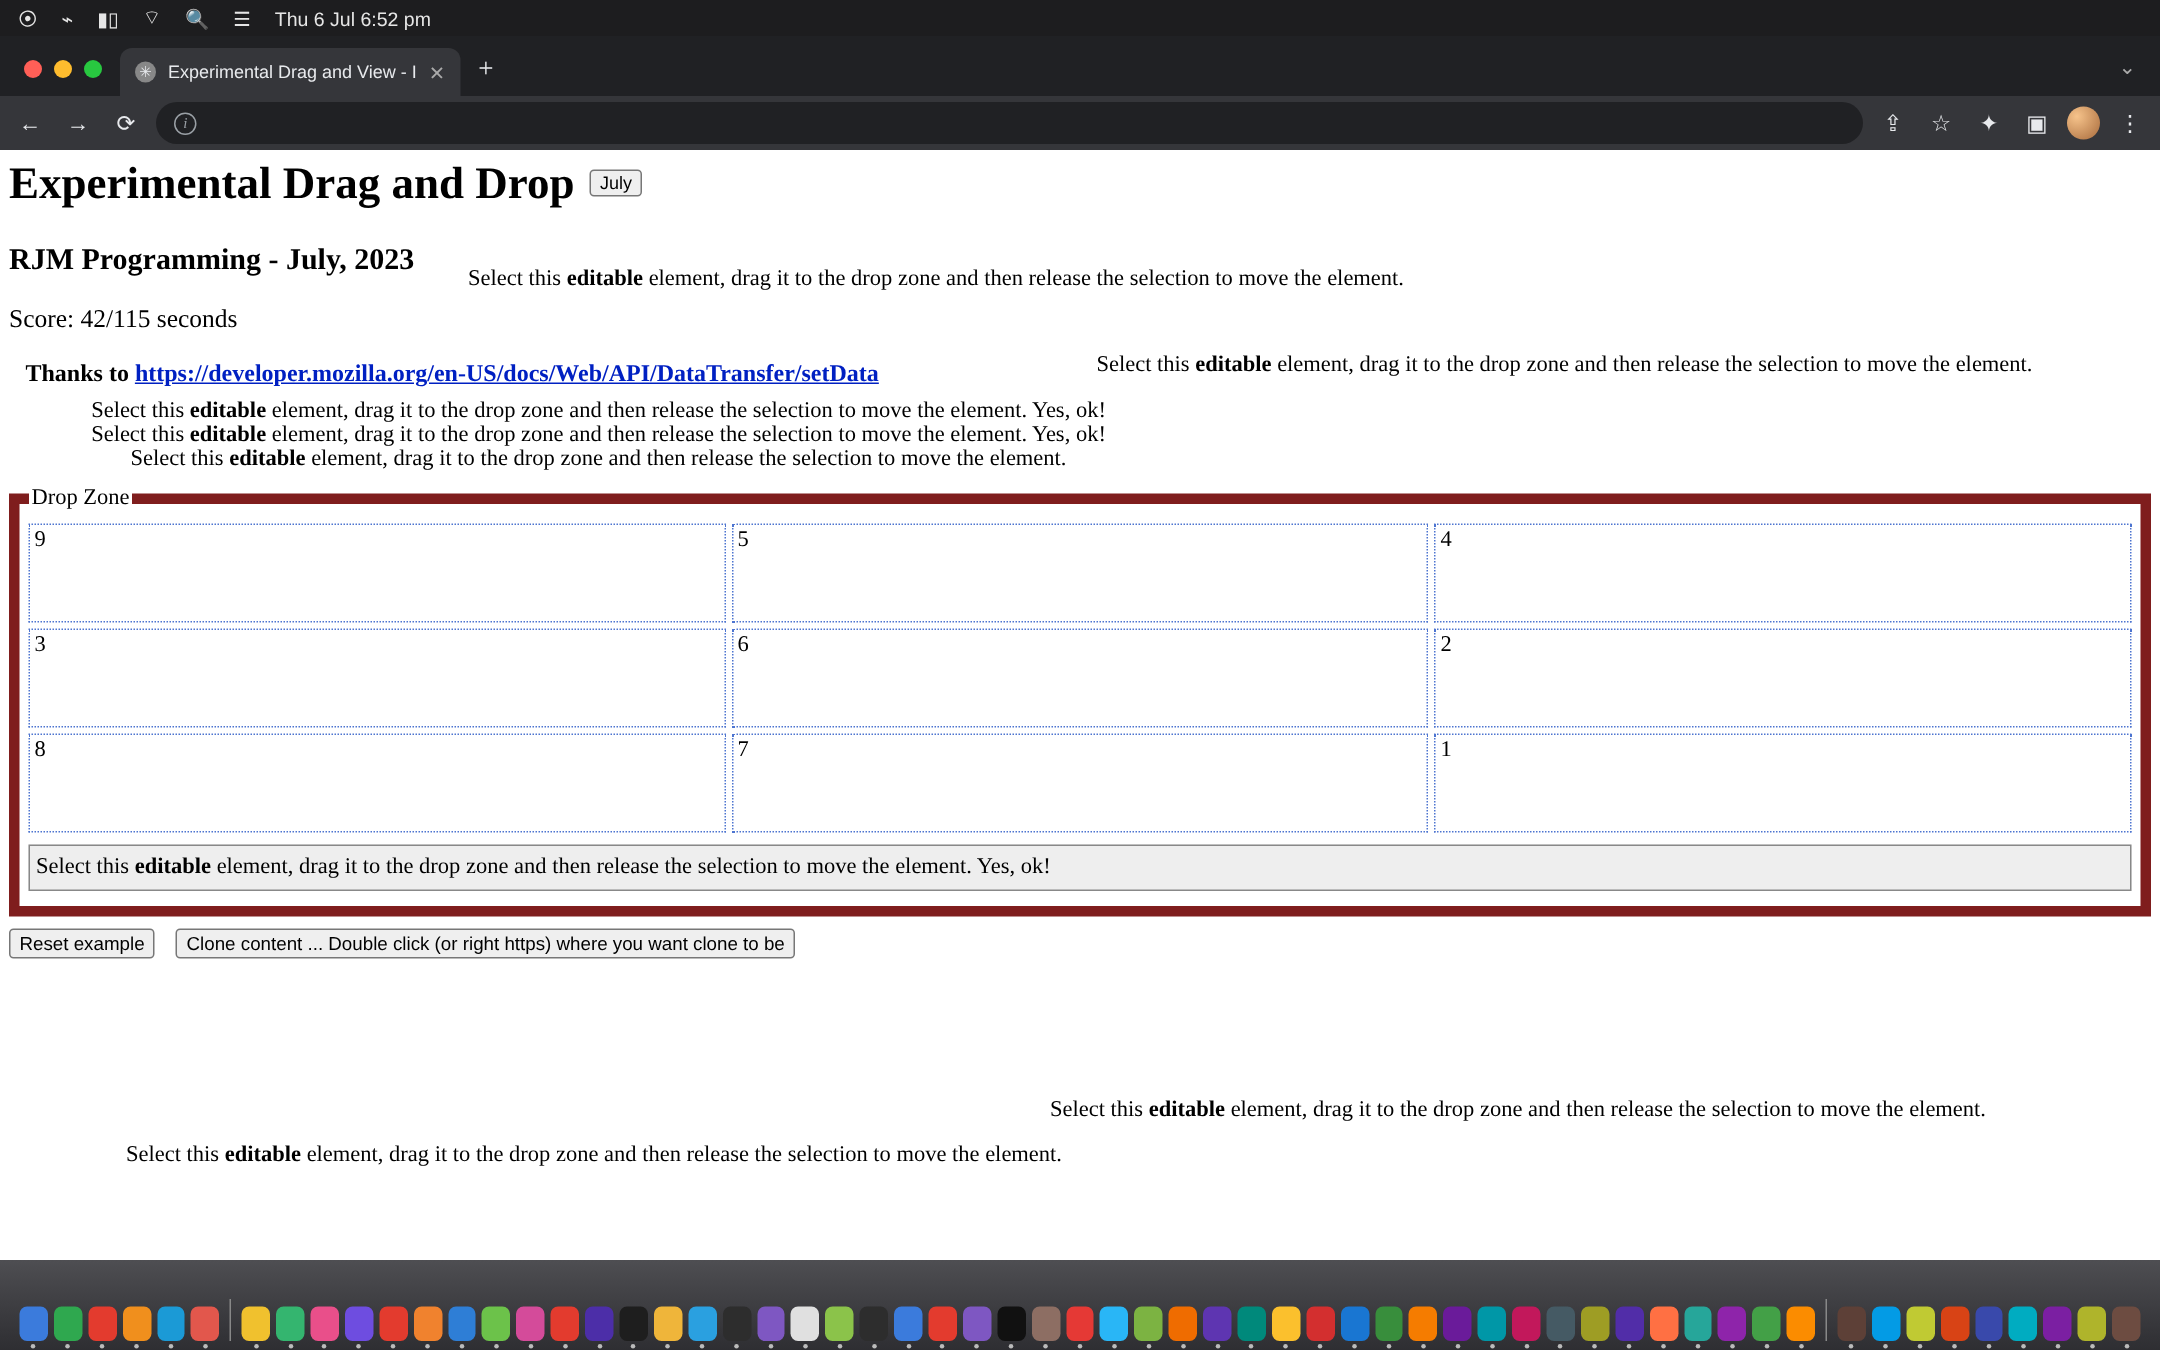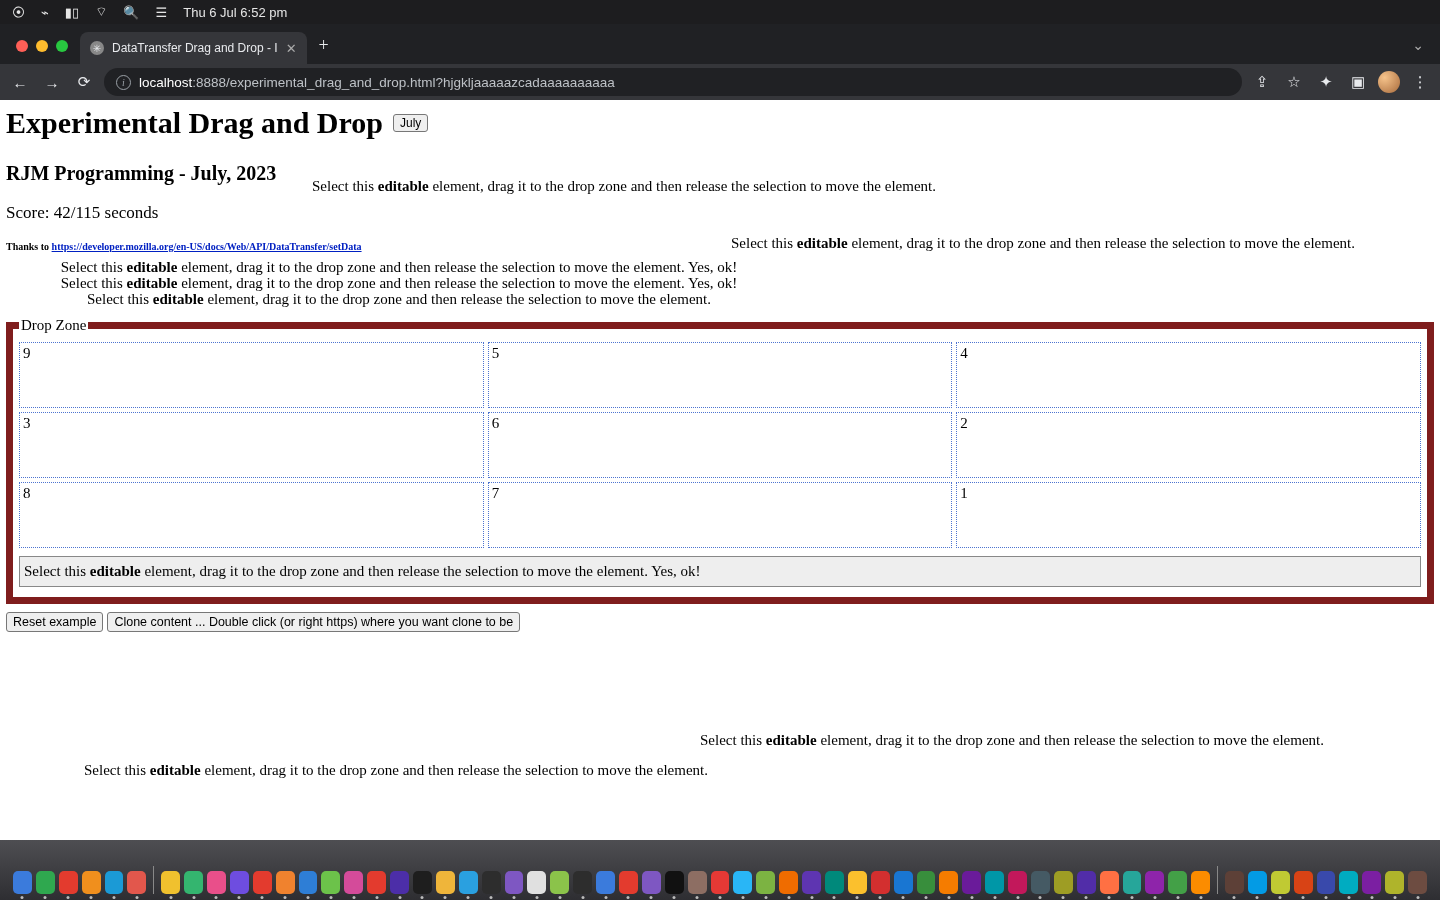--- a/index.html
+++ b/index.html
@@ -28,35 +28,35 @@
   .omnibox .info { border:1.4px solid #9aa0a6; color:#9aa0a6; width:15px;height:15px;border-radius:50%;display:inline-flex;align-items:center;justify-content:center;font-size:10px;font-family:serif;font-style:italic;}
   .omnibox .host { color:#fff; }
   .toolbar .rico { color:#e8eaed; font-size:15px; width:24px; text-align:center;}
   .toolbar .avatar{ width:22px;height:22px;border-radius:50%;background:radial-gradient(circle at 30% 30%, #f6c38b, #a86b3c);}
   
   .page { position:absolute; top:100px; left:0; right:0; bottom:70px; background:#fff; overflow:hidden; padding:6px 6px; }
   h1 { font-size:30px; font-weight:bold; margin:0 0 4px 0; display:inline; }
   .gamebtn { font-family:Arial,sans-serif; font-size:12px; border:1.5px solid #777; background:#efefef; border-radius:3px; padding:1px 6px; vertical-align:6px; margin-left:6px;}
   h3.sub { font-size:20px; font-weight:bold; margin:22px 0 6px 0;}
   h3.score { font-size:17px; font-weight:normal; margin:18px 0 8px 0;}
-  .thanks { font-size:10px; font-weight:bold; margin:18px 0 8px 0;}
+  .thanks { font-size:16px; font-weight:bold; margin:18px 0 8px 11px;}
   .thanks a{ color:#0020c2; text-decoration:underline;}
   .editable { font-size:15px; }
   .editable b{ font-weight:bold;margin-top:20px;}
   .float1 { position:absolute; }
   .stack { text-align:center; width:730px; margin-top:6px;}
   .stack div{ font-size:15px; line-height:1.05;}
   
   fieldset.drop { border:7px solid #7f1d1d; margin:10px 0 6px 0; padding:8px 6px 10px 6px;}
   fieldset.drop legend { font-size:15px; padding:0 2px;}
   .grid { display:grid; grid-template-columns:repeat(3,1fr); grid-template-rows:repeat(3,66px); gap:4px;}
   .cell { border:1px dotted #4d74d0; font-size:15px; padding:2px 3px; display:flex; align-items:flex-start;}
   .result { border:0.5px solid #888; background:#eeeeee; margin-top:8px; padding:6px 4px; font-size:15px;}
   .btnrow { margin-top:8px; }
-  .btnrow button{ font-family:Arial,sans-serif; font-size:12.5px; border:1.5px solid #777; background:#efefef; border-radius:3px; padding:2px 6px; margin-right:0;}
+  .btnrow button{ font-family:Arial,sans-serif; font-size:12.5px; border:1.5px solid #777; background:#efefef; border-radius:3px; padding:2px 6px; margin-right:10px;}
   
   .dock { position:absolute; left:0; right:0; bottom:0; height:60px; display:flex; align-items:flex-end; justify-content:flex-start; padding:0 12px 6px 12px; gap:2px; background:linear-gradient(#4e4e52, #2e2e32);}
   .dock .app { width:23px; height:23px; border-radius:5px; margin:0 1px; position:relative;}
   .dock .app::after{content:"";position:absolute;bottom:-5px;left:50%;transform:translateX(-50%);width:3px;height:3px;border-radius:50%;background:#bbb;}
   .dock .sep{ width:1px; height:28px; background:#888; margin:0 4px;}
   
   .shade{ position:absolute; top:0;left:0;right:0;bottom:0; pointer-events:none; border-radius:6px;}
 </style>
 </head>
 <body>
@@ -74,36 +74,33 @@
 </div>
 
 <div class="tabstrip">
   <div class="traffic">
     <span class="r"></span>
     <span class="y"></span>
     <span class="g"></span>
   </div>
   <div class="tab">
     <span class="favicon">✳</span>
-    <span>DataTransfer Drag and Drop - I</span>
+    <span>Experimental Drag and View - I</span>
     <span class="close">✕</span>
   </div>
   <div class="newtab">+</div>
   <div class="chev">⌄</div>
 </div>
 
 <div class="toolbar">
   <span class="navico">←</span>
   <span class="navico">→</span>
   <span class="navico">⟳</span>
   <div class="omnibox">
     <span class="info">i</span>
-    <span>
-      <span class="host">localhost</span><span>:8888/experimental_drag_and_drop.html?hjgkljaaaaazcadaaaaaaaaaa</span>
-    </span>
   </div>
   <span class="rico">⇪</span>
   <span class="rico">☆</span>
   <span class="rico">✦</span>
   <span class="rico">▣</span>
   <span class="avatar"></span>
   <span class="rico">⋮</span>
 </div>
 
 <div class="page">

